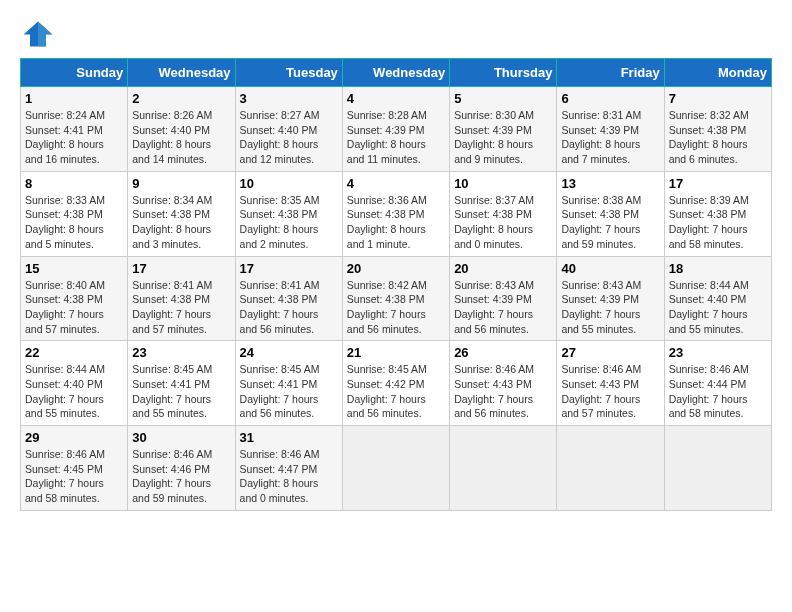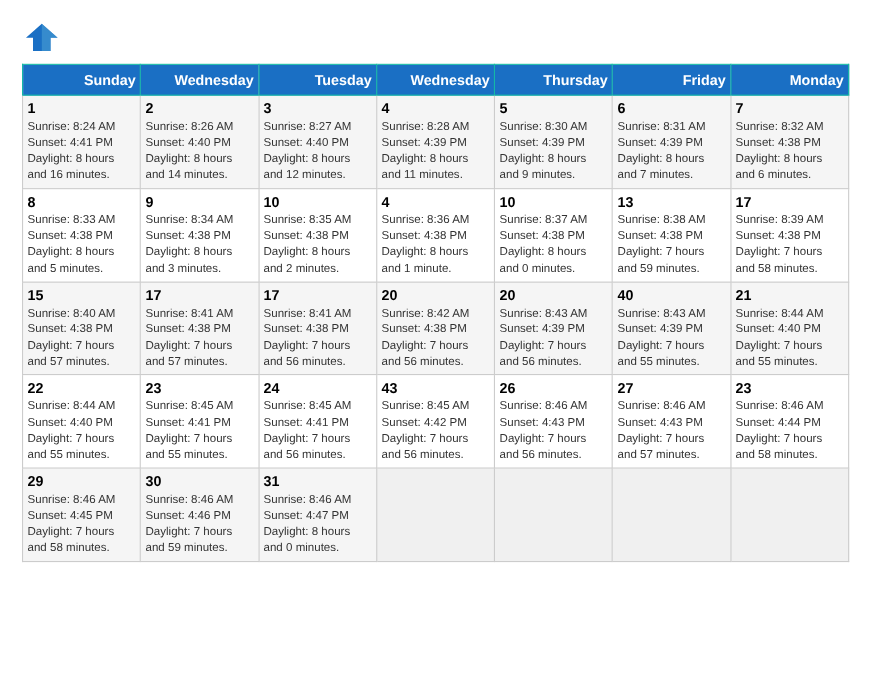--- a/index.html
+++ b/index.html
@@ -275,21 +275,21 @@
         </td>
         <td>
           <span class="day-num">40</span>
           <div class="day-info">
             Sunrise: 8:43 AM<br>
             Sunset: 4:39 PM<br>
             Daylight: 7 hours and 55 minutes.
           </div>
         </td>
         <td>
-          <span class="day-num">21</span>
+          <span class="day-num">18</span>
           <div class="day-info">
             Sunrise: 8:44 AM<br>
             Sunset: 4:40 PM<br>
             Daylight: 7 hours and 55 minutes.
           </div>
         </td>
       </tr>
       <tr>
         <td>
           <span class="day-num">22</span>
@@ -309,21 +309,21 @@
         </td>
         <td>
           <span class="day-num">24</span>
           <div class="day-info">
             Sunrise: 8:45 AM<br>
             Sunset: 4:41 PM<br>
             Daylight: 7 hours and 56 minutes.
           </div>
         </td>
         <td>
-          <span class="day-num">43</span>
+          <span class="day-num">21</span>
           <div class="day-info">
             Sunrise: 8:45 AM<br>
             Sunset: 4:42 PM<br>
             Daylight: 7 hours and 56 minutes.
           </div>
         </td>
         <td>
           <span class="day-num">26</span>
           <div class="day-info">
             Sunrise: 8:46 AM<br>

